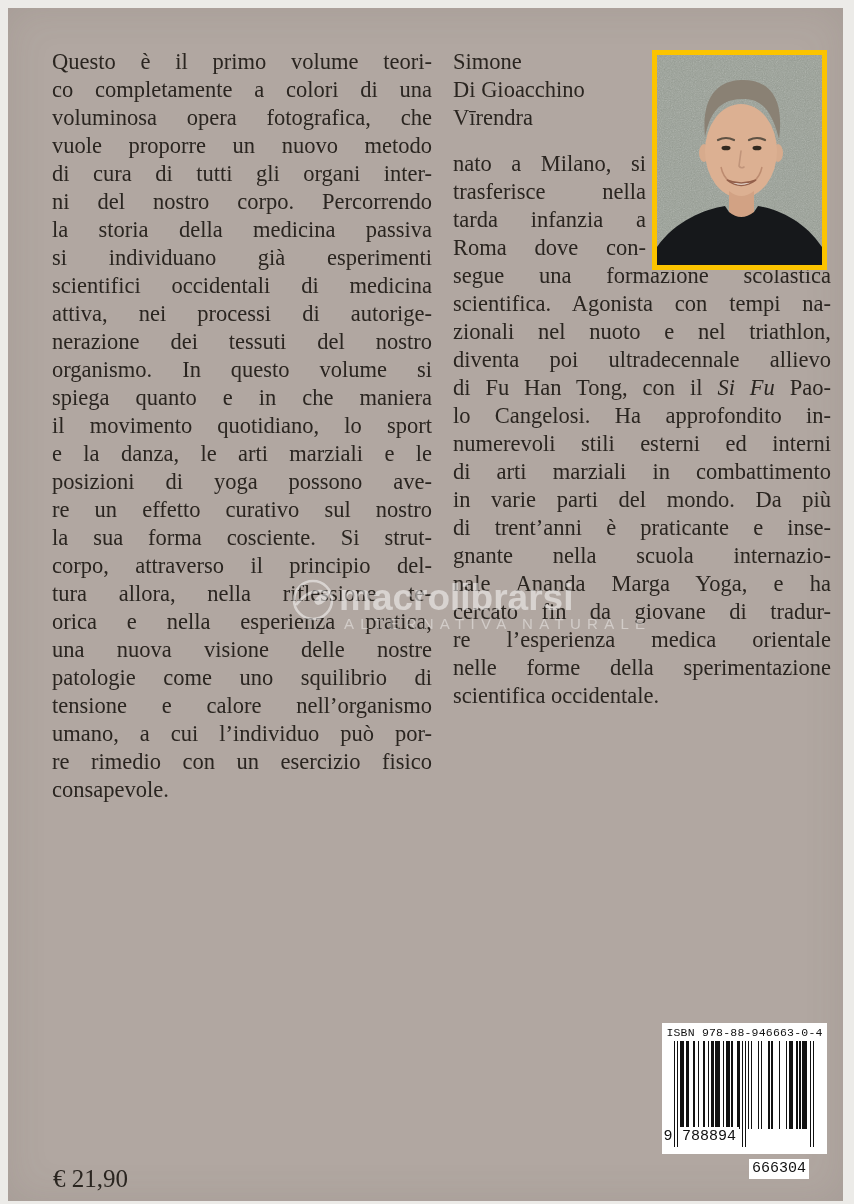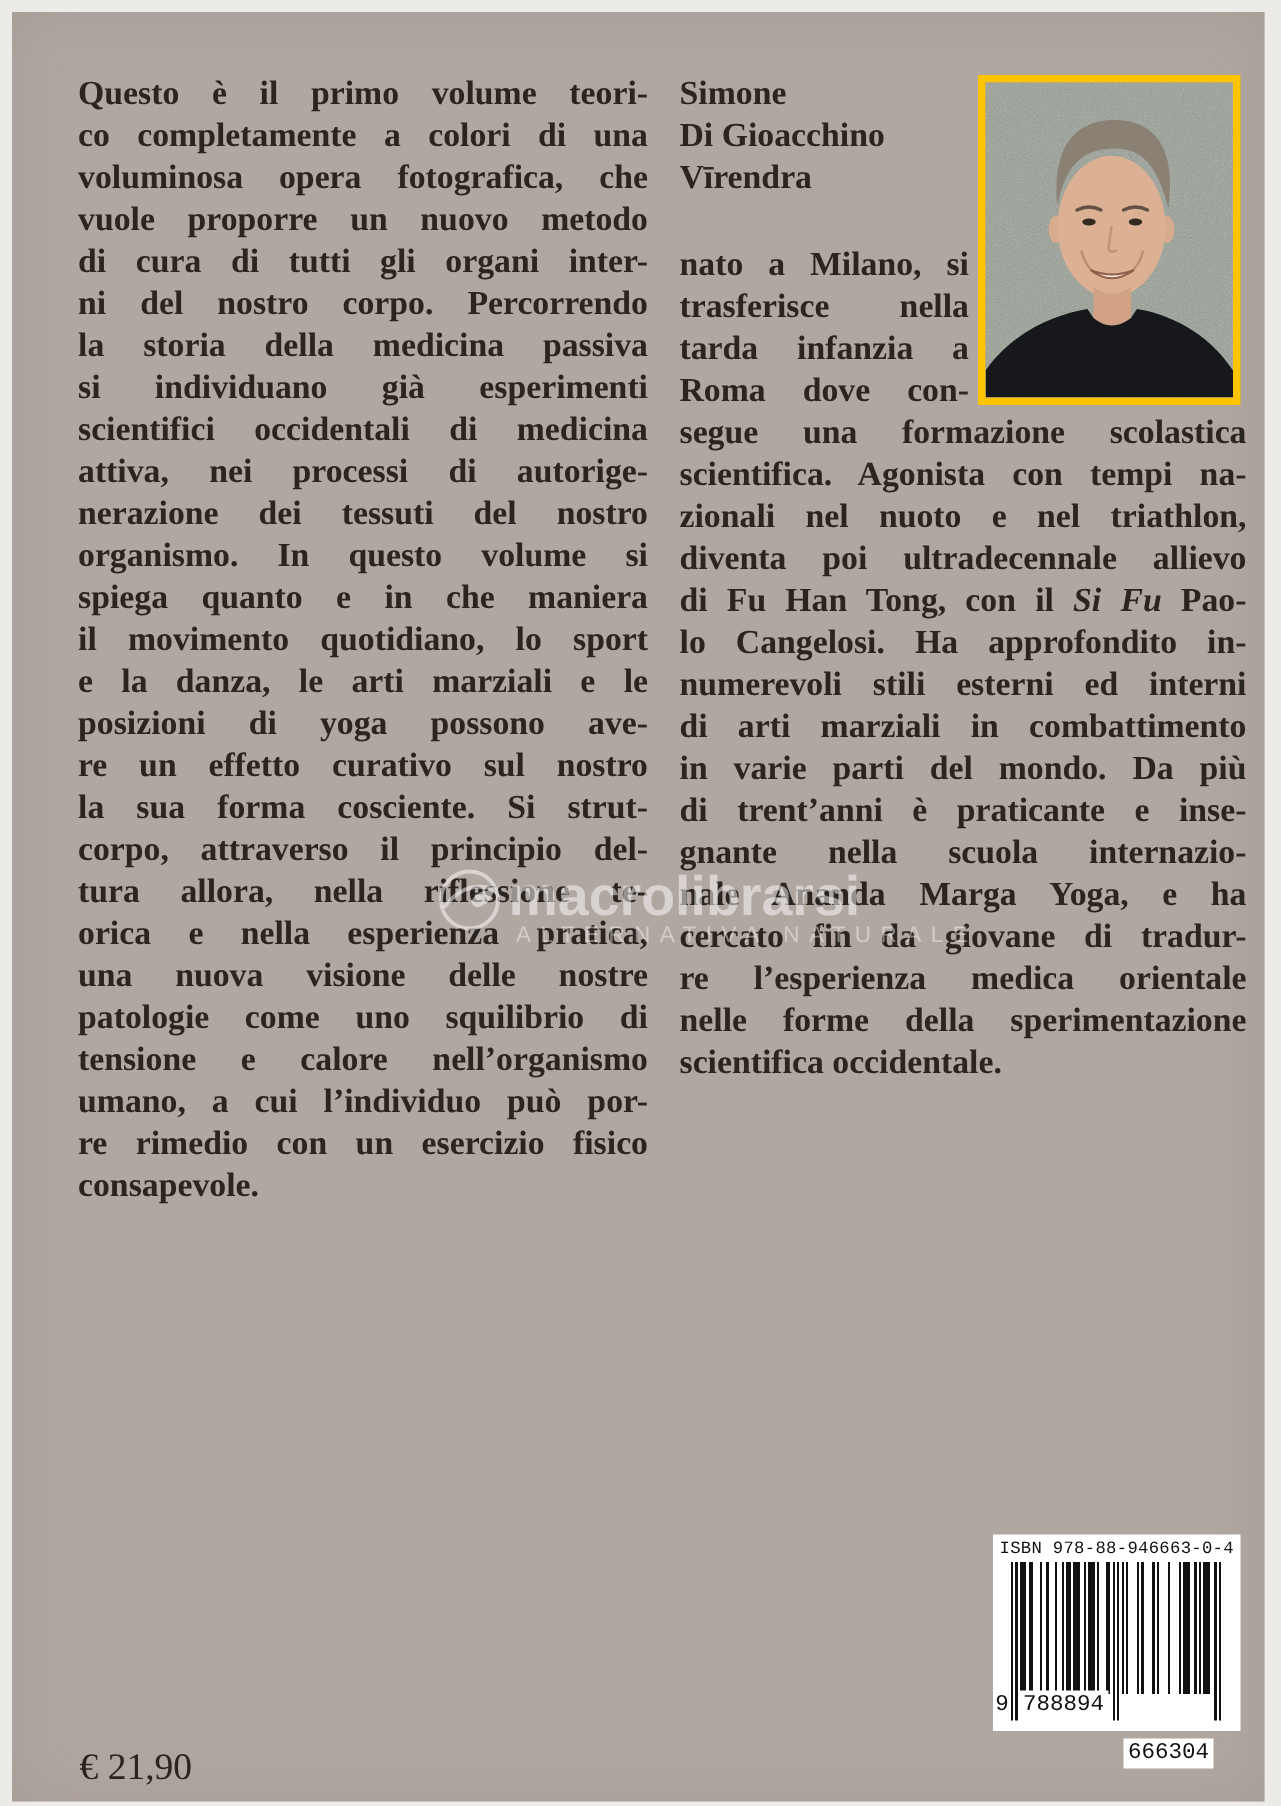--- a/index.html
+++ b/index.html
@@ -6,27 +6,27 @@
   .page{
     position:relative; width:854px; height:1204px;
     background:#ecebe8; overflow:hidden;
     font-family:"Liberation Serif", serif;
   }
   .cover{
     position:absolute; left:8px; top:8px; right:11px; bottom:3px;
     background:var(--cover-bg,#b1a7a1);
     box-shadow:inset 0 0 40px rgba(90,80,75,.12);
   }
-  .col{ position:absolute; color:var(--text,#2a2520); font-size:22.5px; line-height:28px;font-weight:bold; }
+  .col{ position:absolute; color:var(--text,#2a2520); font-size:22.5px; line-height:28px; }
   .left-col{ left:44px; top:40px; width:380px; }
   .right-col{ left:445px; top:40px; width:378px; }
   .line{ text-align:justify; text-align-last:justify; height:28px; overflow:hidden; white-space:nowrap_off; }
   .line.ragged{ text-align-last:left; }
   .name-block .line{ text-align-last:left; }
-  .name-block{ margin-bottom:30px; }
+  .name-block{ margin-bottom:18px; }
   .bio-narrow{ width:193px; }
   .photo{
     position:absolute; left:644px; top:42px;
     width:165px; height:210px;
     border:5px solid var(--photo-border,#fcc400);
     background:#99a096; overflow:hidden;
   }
   .photo svg{ display:block; }
   .watermark{
     position:absolute; left:283px; top:570px;

